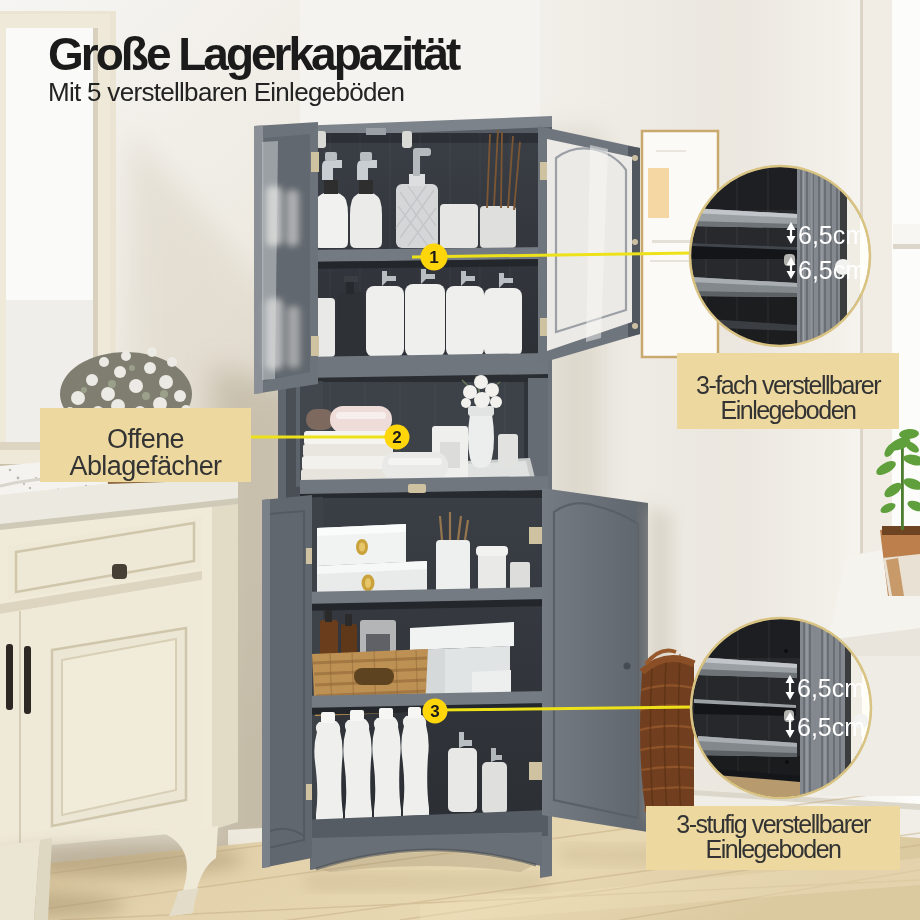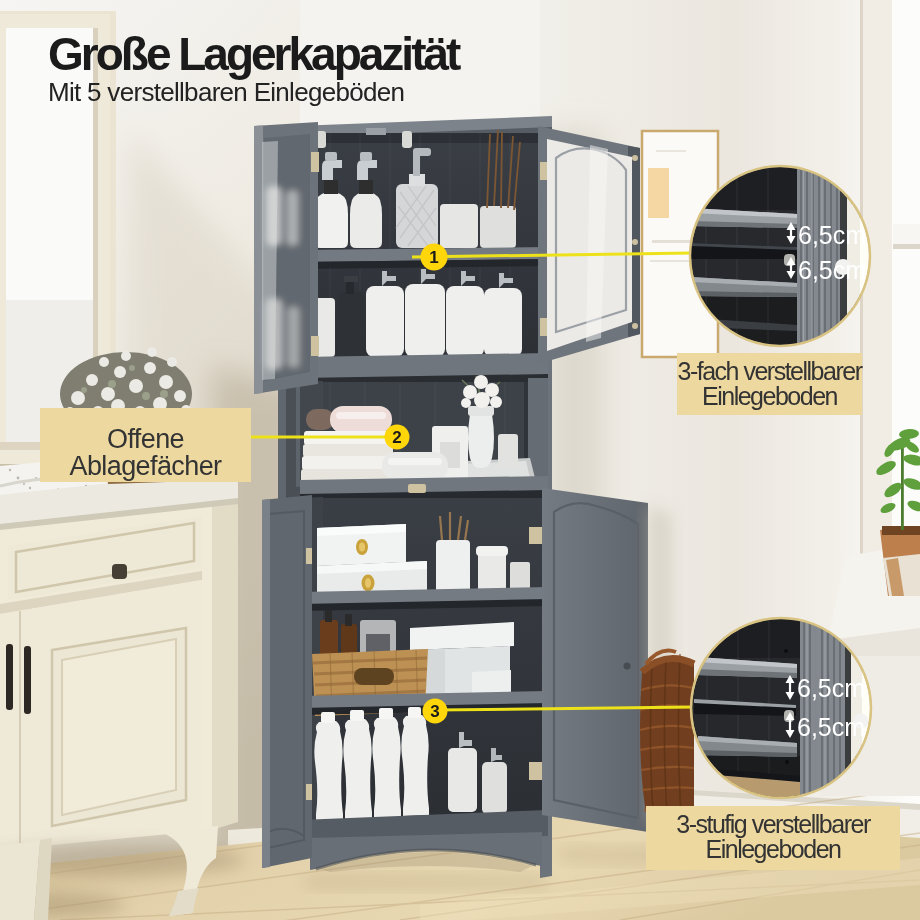--- a/index.html
+++ b/index.html
@@ -729,16 +729,16 @@
 </g>
 </g>
     </svg>
 
 <div style="position:absolute;left:48px;top:27px;font-size:46px;font-weight:bold;color:#1b1b1b;letter-spacing:-3px;">Große Lagerkapazität</div>
 
 <div style="position:absolute;left:48px;top:77px;font-size:26px;color:#232323;letter-spacing:-0.7px;">Mit 5 verstellbaren Einlegeböden</div>
 
 <div class="lbl" style="left:40px;top:408px;width:211px;height:56px;font-size:27px;line-height:27px;padding-top:18px;letter-spacing:-0.6px;">Offene<br>Ablagefächer</div>
 
-<div class="lbl" style="left:677px;top:353px;width:185px;height:56px;font-size:25px;line-height:25px;padding-top:6px;letter-spacing:-1.5px;">3-fach verstellbarer<br>Einlegeboden</div>
+<div class="lbl" style="left:677px;top:353px;width:222px;height:56px;font-size:25px;line-height:25px;padding-top:20px;letter-spacing:-1.5px;">3-fach verstellbarer<br>Einlegeboden</div>
 
 <div class="lbl" style="left:646px;top:806px;width:254px;height:58px;font-size:25px;line-height:25px;padding-top:6px;letter-spacing:-1.5px;">3-stufig verstellbarer<br>Einlegeboden</div>
 </div>
 
 </body></html>

